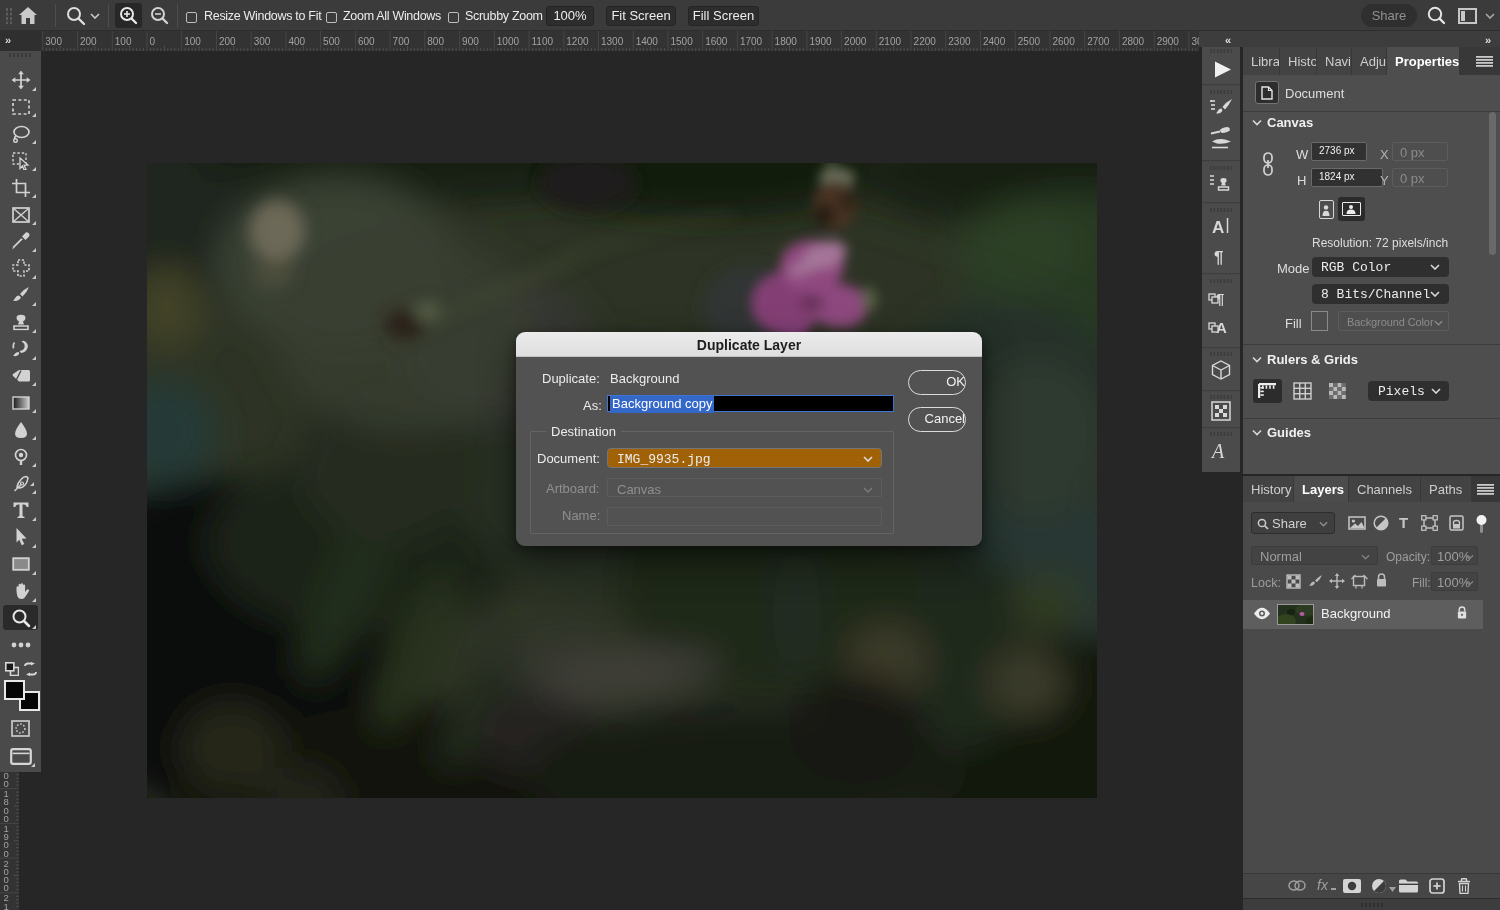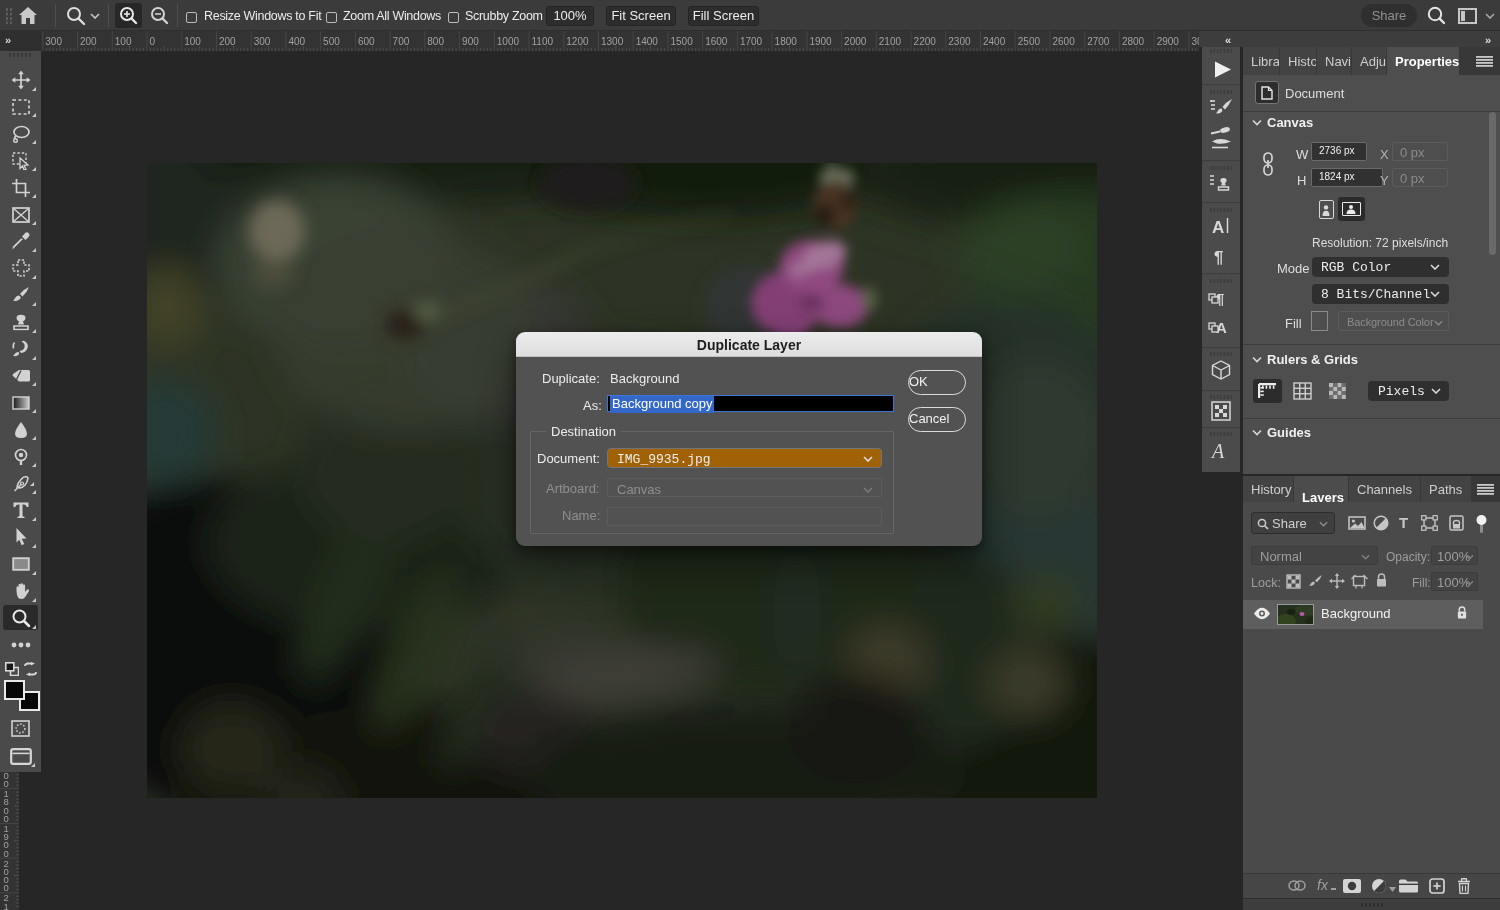--- a/index.html
+++ b/index.html
@@ -37,21 +37,21 @@
   #dlg { position:absolute; left:516px; top:332px; width:466px; height:214px; border-radius:9px;
      box-shadow:0 15px 35px rgba(0,0,0,.5), 0 3px 10px rgba(0,0,0,.35); }
   #dlgtitle { position:absolute; left:0; top:0; width:100%; height:25px;
      background:linear-gradient(#ececec,#dedede); border-bottom:1px solid #c2c2c2; border-radius:9px 9px 0 0;
      text-align:center; font-size:14px; font-weight:bold; color:#1d1d1d; line-height:26px; }
   #dlgbody { position:absolute; left:0; top:25px; width:100%; height:189px; background:#525252;
      border-radius:0 0 9px 9px; }
   .dlab { position:absolute; font-size:13px; color:#ececec; white-space:nowrap; }
   .dlabdis { position:absolute; font-size:13px; color:#8f8f8f; white-space:nowrap; }
   .pillbtn { position:absolute; left:392px; width:58px; height:25px; border:1.5px solid #dcdcdc;
-     border-radius:13px; color:#f2f2f2; font-size:13px; text-align:left; line-height:22px; }
+     border-radius:13px; color:#f2f2f2; font-size:13px; text-align:right; line-height:22px; }
 
   
   #rhead { position:absolute; left:1199px; top:31px; width:301px; height:16px; background:#3d3d3d; }
   #istrip { position:absolute; left:1202px; top:47px; width:38px; height:425px; background:#4b4b4b; }
   #props { position:absolute; left:1243px; top:47px; width:257px; height:427px; background:#4e4e4e; }
   #layers { position:absolute; left:1243px; top:476px; width:257px; height:434px; background:#4a4a4a; }
 
   .ptab { position:absolute; top:0; height:28px; background:#434343; color:#cecece; font-size:13px;
      overflow:hidden; }
   .ptab span { display:block; padding:7px 0 0 8px; white-space:nowrap; }
@@ -864,21 +864,21 @@
 
     <div class="abs" style="left:246px;top:65px;width:7px;height:143px;background:#6a6a6a;border-radius:4px"></div>
   </div>
   <div id="layers">
 
     <div class="abs" style="left:0;top:0;width:257px;height:26px;background:#383838"></div>
     <div class="ptab" style="left:0;width:50px;height:26px">
         <span style="padding-top:6px">History</span>
       </div>
     <div class="ptab" style="left:51px;width:54px;height:26px;background:#4c4c4c;color:#ffffff;font-weight:bold">
-        <span style="padding-top:14px">Layers</span>
+        <span style="padding-top:6px">Layers</span>
       </div>
     <div class="ptab" style="left:106px;width:71px;height:26px">
         <span style="padding-top:6px">Channels</span>
       </div>
     <div class="ptab" style="left:178px;width:50px;height:26px">
         <span style="padding-top:6px">Paths</span>
       </div>
     <svg class="abs" style="left:234px;top:8px" width="17" height="11">
         <g fill="#c9c9c9">
           <rect y="0" width="17" height="1.8"></rect>

